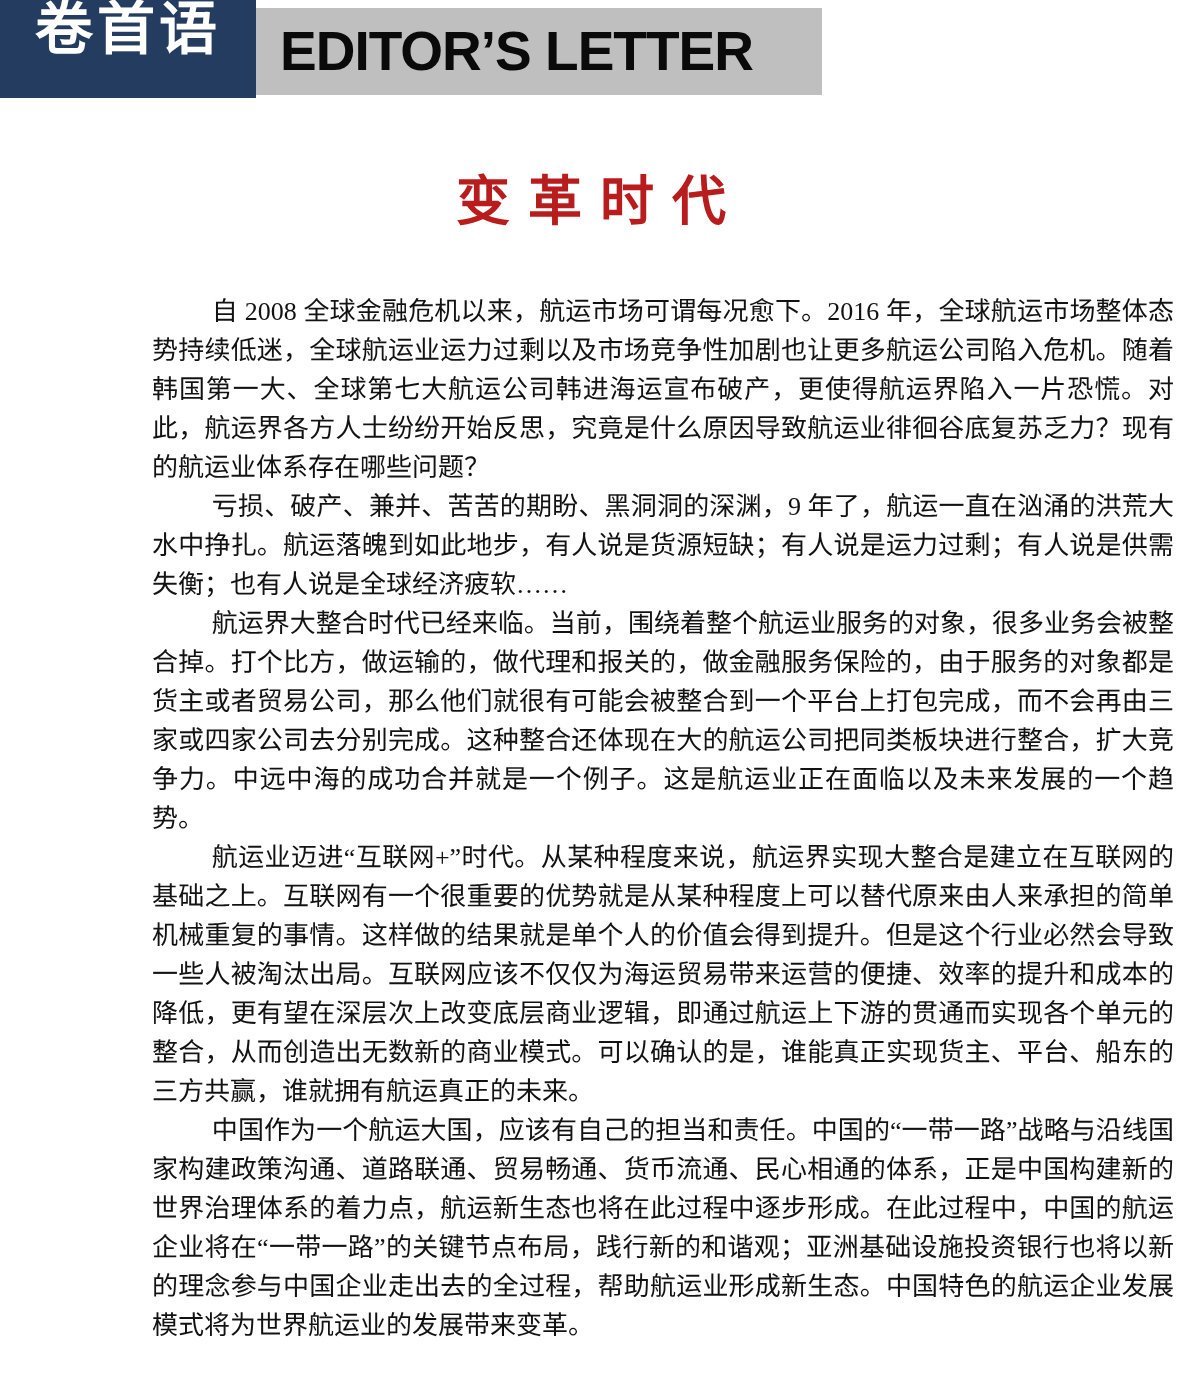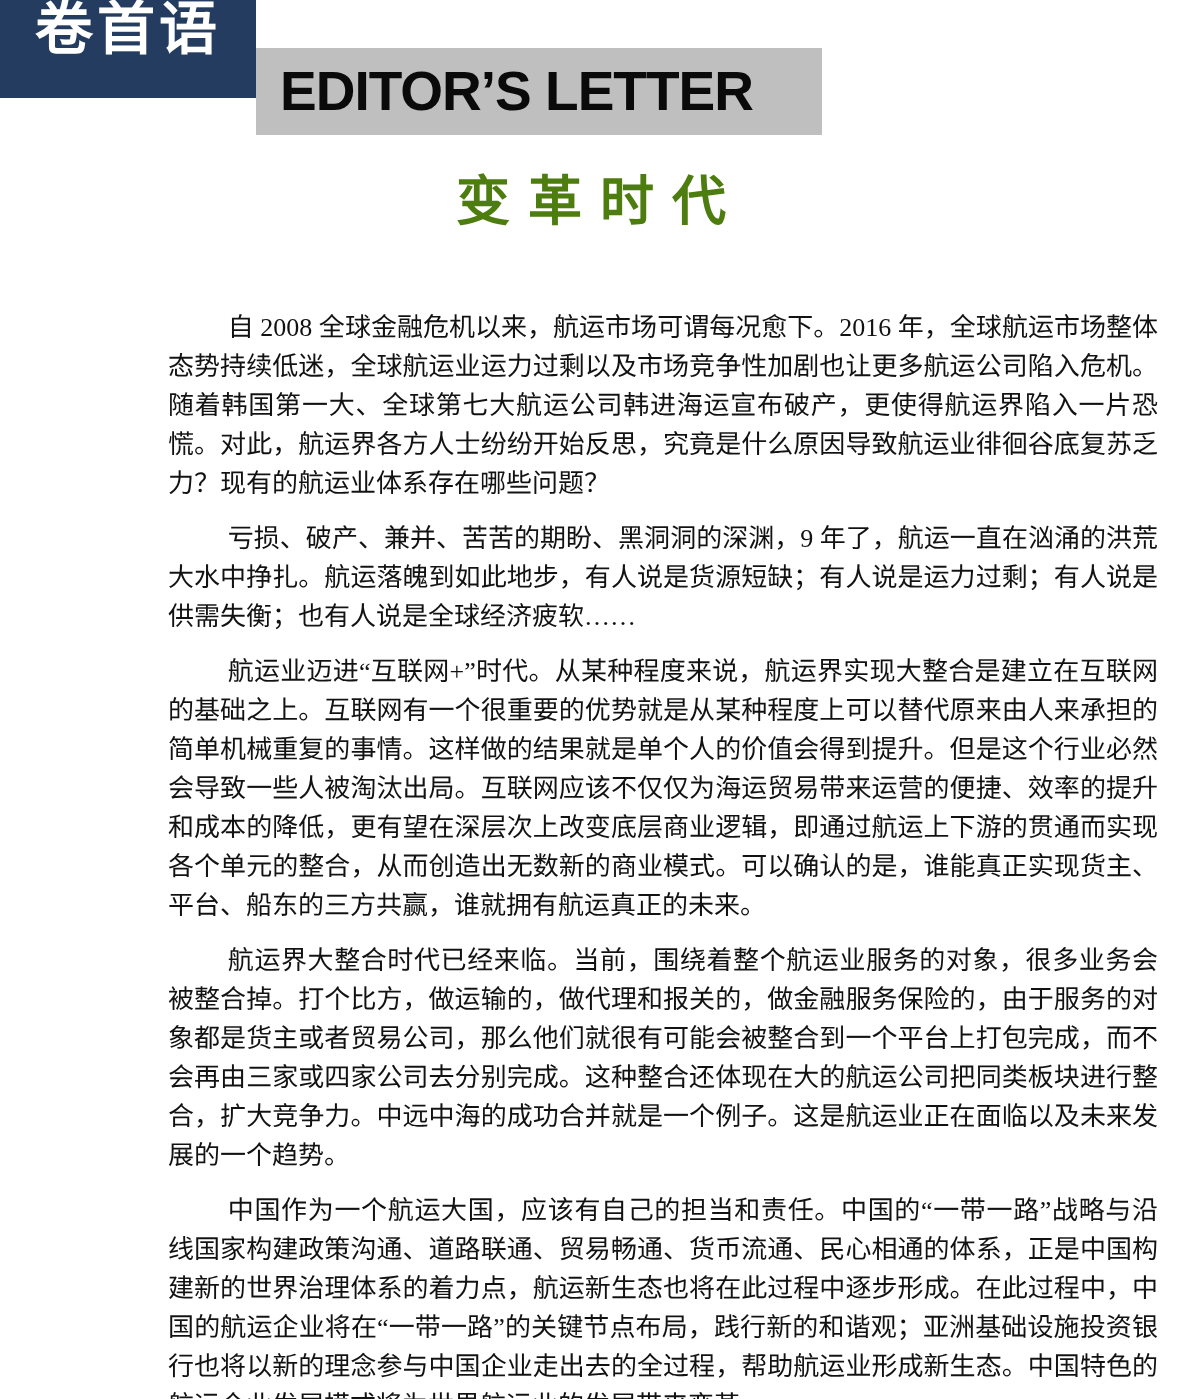--- a/index.html
+++ b/index.html
@@ -39,21 +39,20 @@
     position: absolute;
     left: 256px;
     top: 8px;
     width: 566px;
     height: 87px;
     background: var(--gray, #bfbfbf);
     display: flex;
     align-items: center;
     padding-left: 24px;
     box-sizing: border-box;
-    margin-top: 40px;
   }
   .hdr-en span {
     color: #0a0a0a;
     font-family: "Liberation Sans", sans-serif;
     font-weight: bold;
     font-size: 55px;
     letter-spacing: -1px;
     line-height: 1;
     white-space: nowrap;
   }
@@ -63,38 +62,38 @@
     position: absolute;
     left: 0;
     top: 172px;
     width: 1200px;
     margin: 0;
     text-align: center;
     font-family: "DejaVu Serif", serif;
     font-weight: bold;
     font-size: 54px;
     letter-spacing: 18px;
-    color: #4d7c0f;
+    color: #b91c1c;
     line-height: 1.1;
   }
 
   
   .article-body {
     position: absolute;
     left: 152px;
     top: 292px;
     width: 1022px;
     color: var(--text, #121212);
     font-size: 26px;
     line-height: 39px;
     text-align: justify;
     text-justify: inter-character;
   }
   .article-body p {
-    margin: 16px;
+    margin: 0;
     padding: 0;
     text-indent: 2.3em;
     word-break: break-all;
   }
 </style>
 </head>
 <body>
 
 <div class="page">
 
@@ -104,18 +103,18 @@
 
   <div class="hdr-en">
     <span>EDITOR’S LETTER</span>
   </div>
 
   <h1 class="article-title">变革时代</h1>
 
   <main class="article-body">
       <p>自 2008 全球金融危机以来，航运市场可谓每况愈下。2016 年，全球航运市场整体态势持续低迷，全球航运业运力过剩以及市场竞争性加剧也让更多航运公司陷入危机。随着韩国第一大、全球第七大航运公司韩进海运宣布破产，更使得航运界陷入一片恐慌。对此，航运界各方人士纷纷开始反思，究竟是什么原因导致航运业徘徊谷底复苏乏力？现有的航运业体系存在哪些问题？</p>
       <p>亏损、破产、兼并、苦苦的期盼、黑洞洞的深渊，9 年了，航运一直在汹涌的洪荒大水中挣扎。航运落魄到如此地步，有人说是货源短缺；有人说是运力过剩；有人说是供需失衡；也有人说是全球经济疲软……</p>
+      <p>航运界大整合时代已经来临。当前，围绕着整个航运业服务的对象，很多业务会被整合掉。打个比方，做运输的，做代理和报关的，做金融服务保险的，由于服务的对象都是货主或者贸易公司，那么他们就很有可能会被整合到一个平台上打包完成，而不会再由三家或四家公司去分别完成。这种整合还体现在大的航运公司把同类板块进行整合，扩大竞争力。中远中海的成功合并就是一个例子。这是航运业正在面临以及未来发展的一个趋势。</p>
       <p>航运业迈进“互联网+”时代。从某种程度来说，航运界实现大整合是建立在互联网的基础之上。互联网有一个很重要的优势就是从某种程度上可以替代原来由人来承担的简单机械重复的事情。这样做的结果就是单个人的价值会得到提升。但是这个行业必然会导致一些人被淘汰出局。互联网应该不仅仅为海运贸易带来运营的便捷、效率的提升和成本的降低，更有望在深层次上改变底层商业逻辑，即通过航运上下游的贯通而实现各个单元的整合，从而创造出无数新的商业模式。可以确认的是，谁能真正实现货主、平台、船东的三方共赢，谁就拥有航运真正的未来。</p>
-      <p>航运界大整合时代已经来临。当前，围绕着整个航运业服务的对象，很多业务会被整合掉。打个比方，做运输的，做代理和报关的，做金融服务保险的，由于服务的对象都是货主或者贸易公司，那么他们就很有可能会被整合到一个平台上打包完成，而不会再由三家或四家公司去分别完成。这种整合还体现在大的航运公司把同类板块进行整合，扩大竞争力。中远中海的成功合并就是一个例子。这是航运业正在面临以及未来发展的一个趋势。</p>
       <p>中国作为一个航运大国，应该有自己的担当和责任。中国的“一带一路”战略与沿线国家构建政策沟通、道路联通、贸易畅通、货币流通、民心相通的体系，正是中国构建新的世界治理体系的着力点，航运新生态也将在此过程中逐步形成。在此过程中，中国的航运企业将在“一带一路”的关键节点布局，践行新的和谐观；亚洲基础设施投资银行也将以新的理念参与中国企业走出去的全过程，帮助航运业形成新生态。中国特色的航运企业发展模式将为世界航运业的发展带来变革。</p>
     </main>
 
 </div>
 
 </body></html>

